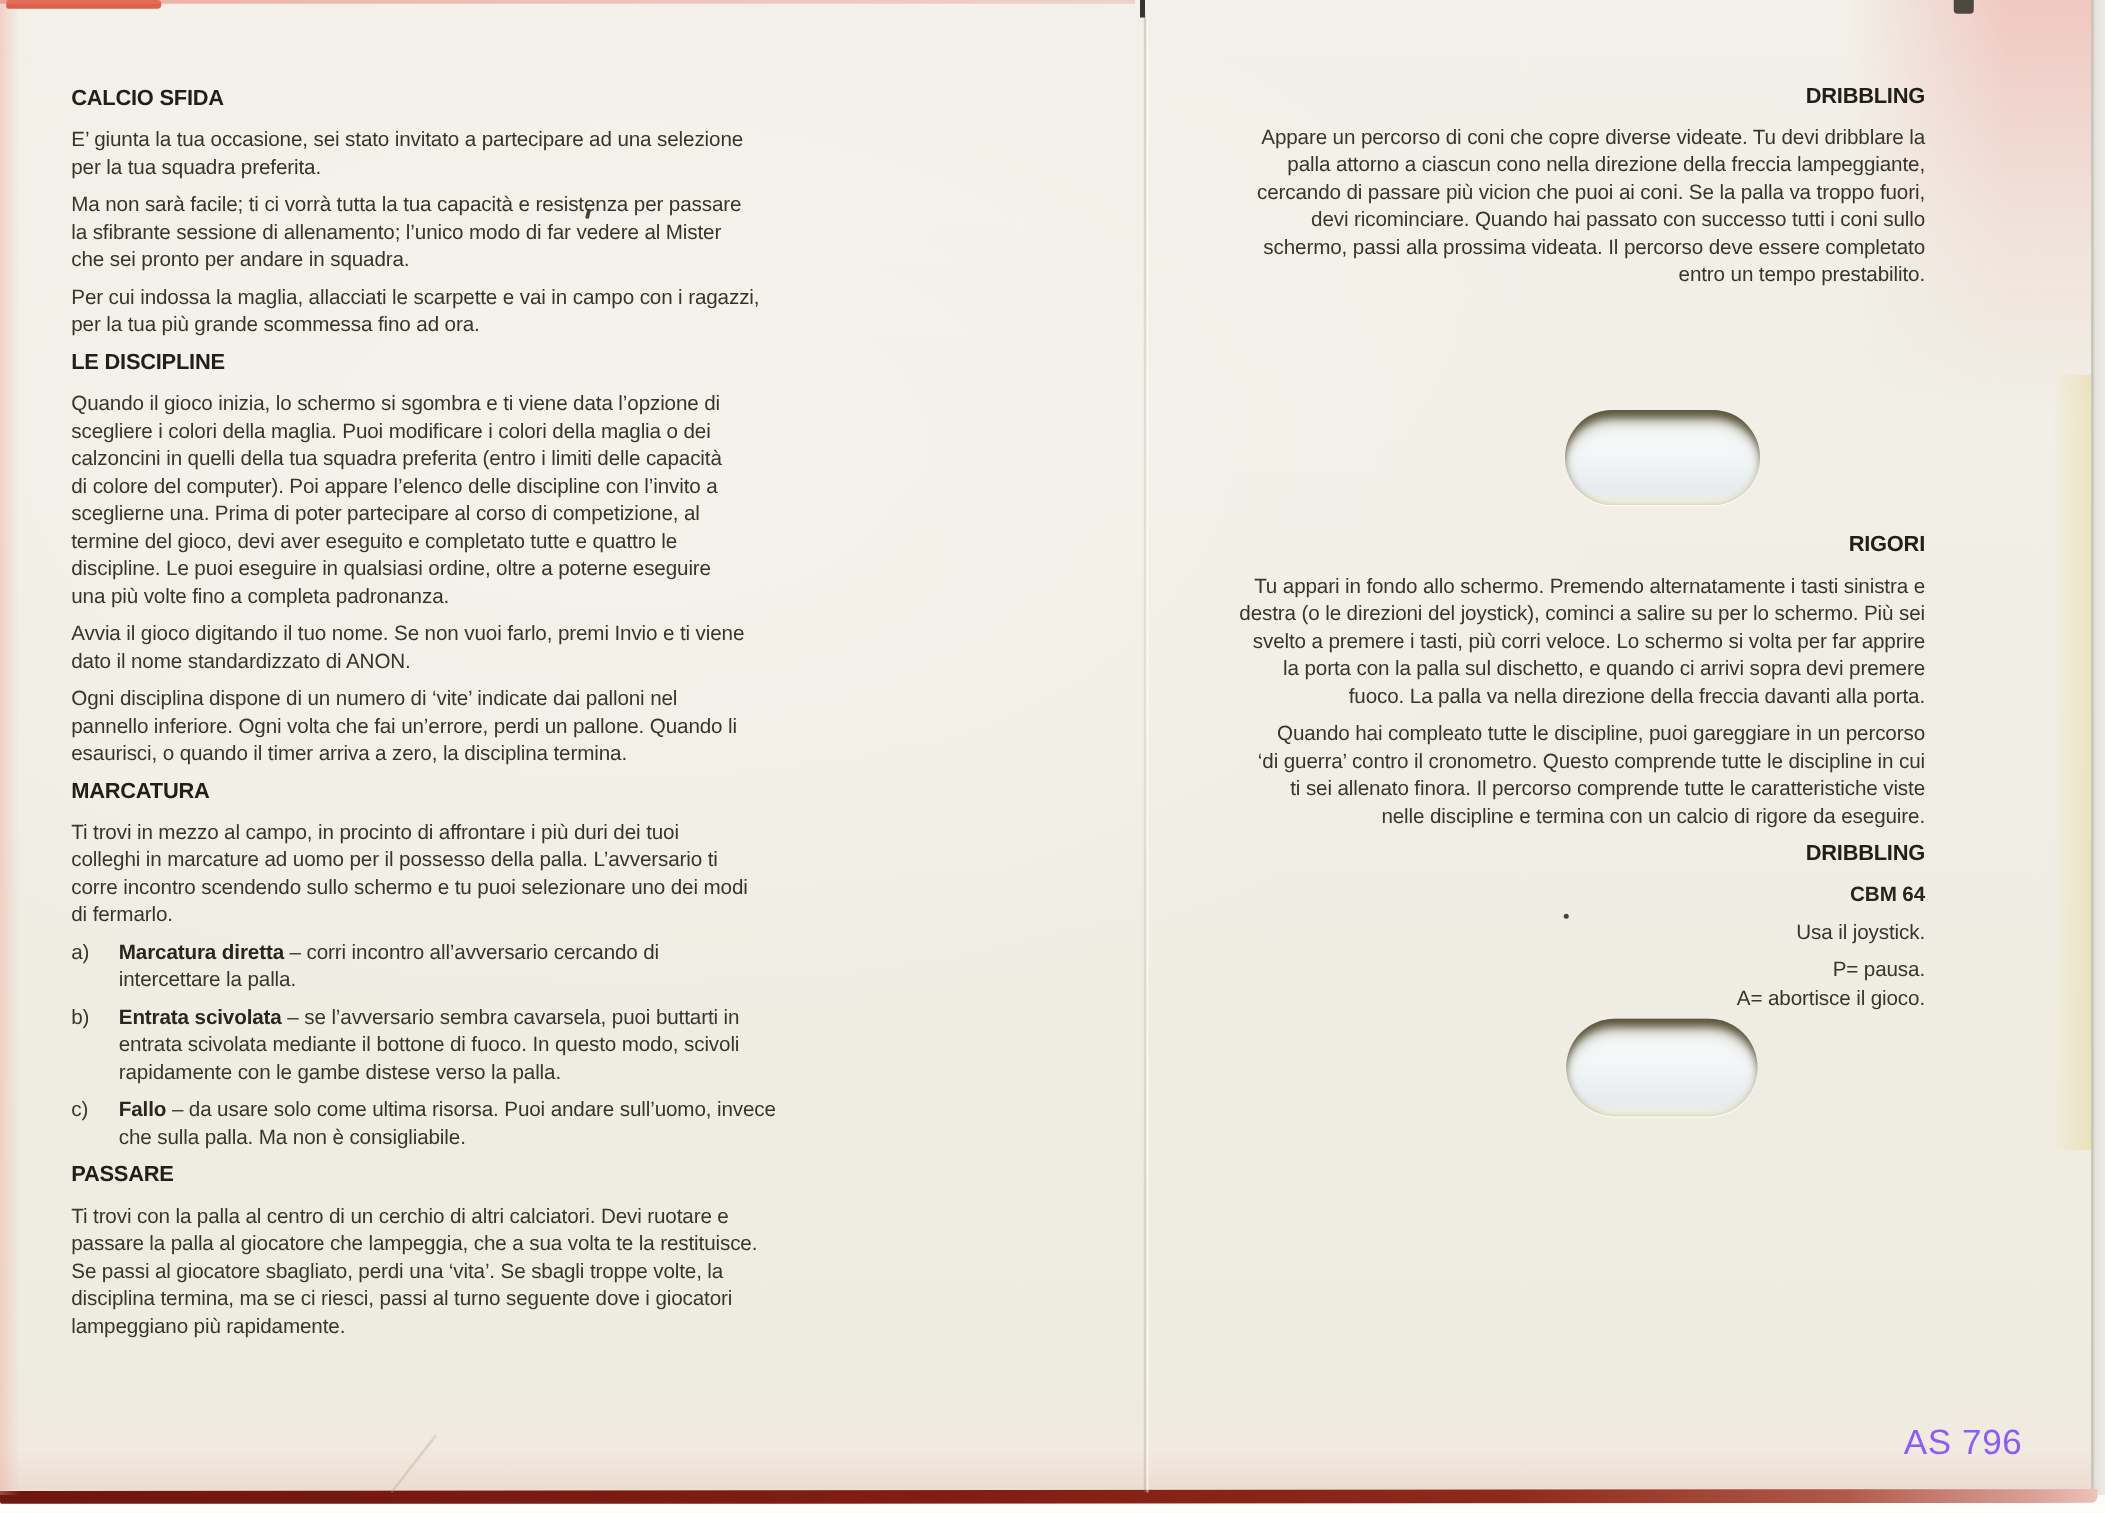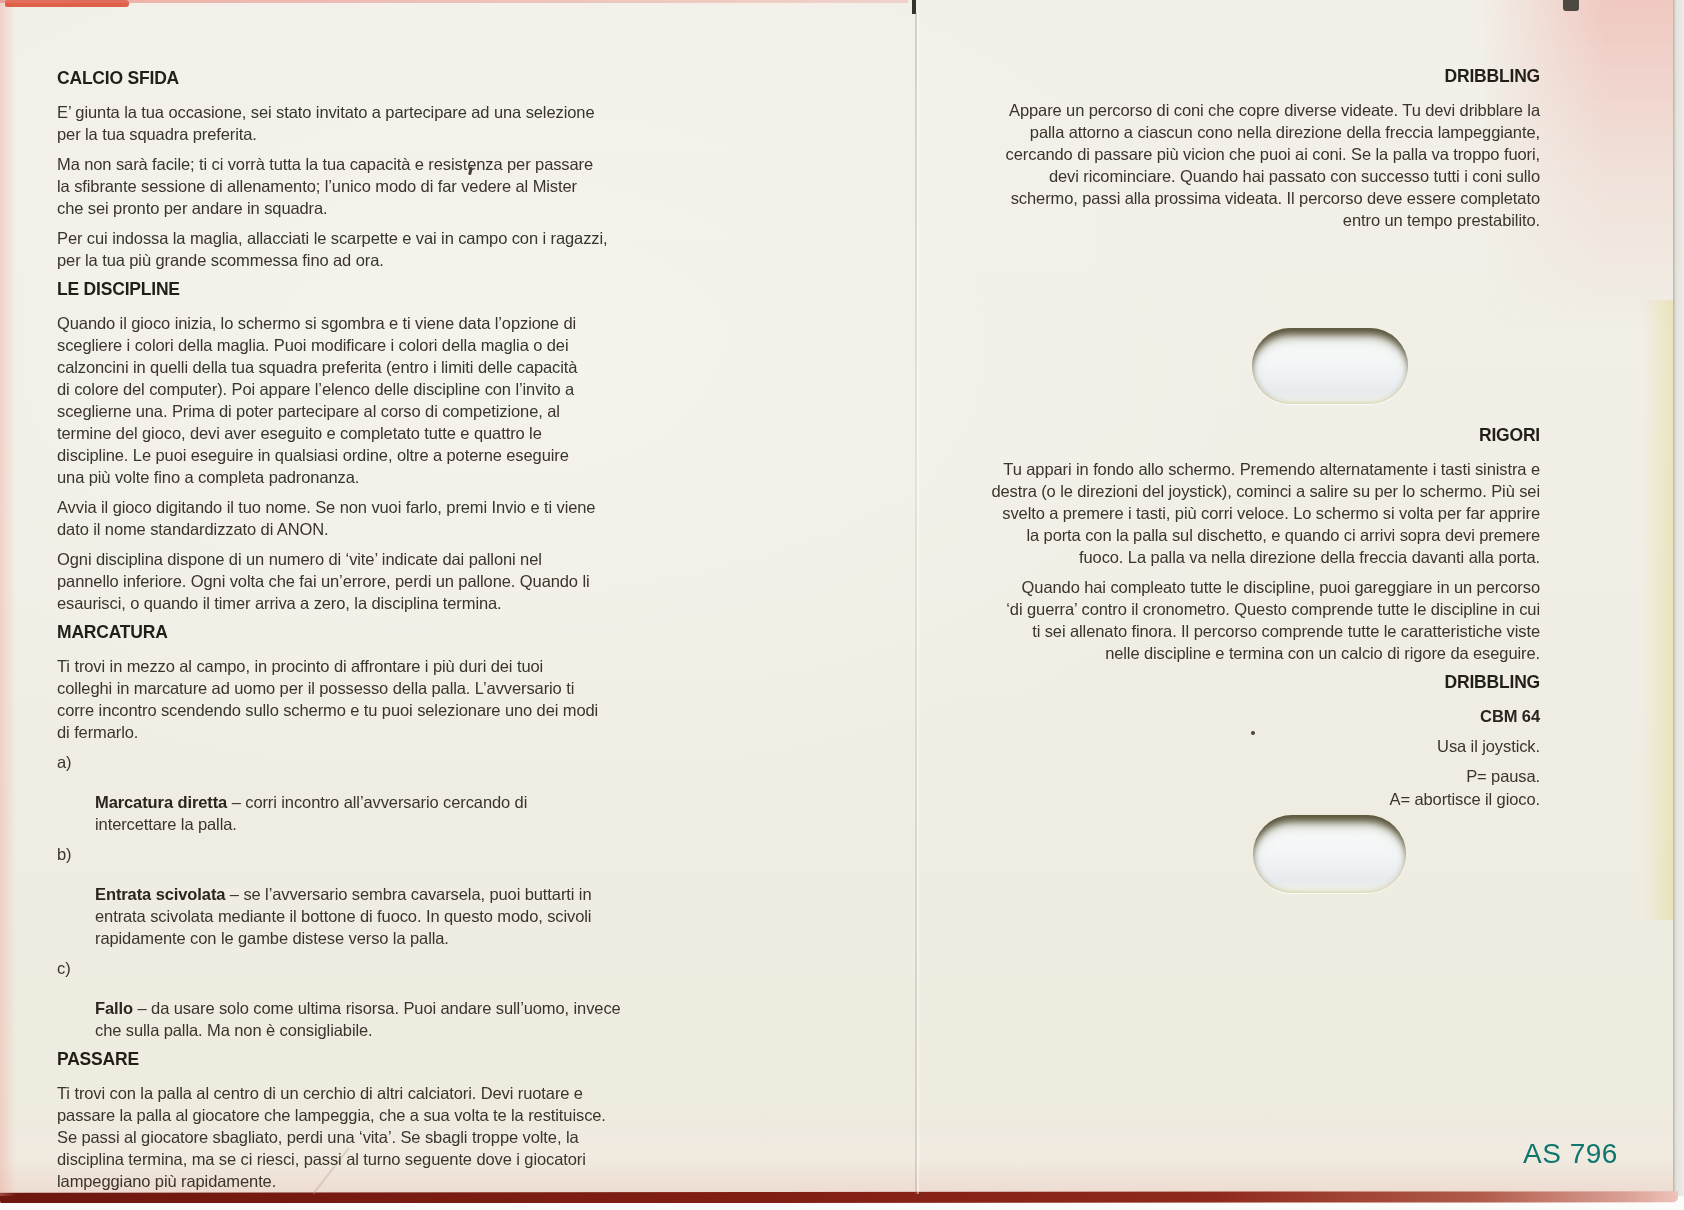--- a/index.html
+++ b/index.html
@@ -72,28 +72,28 @@
   .col h3{
     margin:14px 0 13px;font-size:17.5px;line-height:20px;
     font-weight:bold;color:#221e18;letter-spacing:-0.2px;
   }
   .col h3:first-child{margin-top:0;}
   .col p{margin:0 0 8px;white-space:pre-line;}
   .col b{color:#2a251f;}
   .after-hole{margin-top:194px !important;}
   .item{display:flex;margin:0 0 8px;}
   .item .lbl{width:38px;flex:none;}
-  .item .body{white-space:pre-line;margin-top:40px;}
+  .item .body{white-space:pre-line;}
   .sub{font-weight:bold;color:#2a251f;margin:0 0 9px;}
   .krow{line-height:23px;}
   .kkey{display:inline-block;width:42px;}
 
   .footer-code{
     position:absolute;left:1523px;top:1138px;
-    font-size:28px;letter-spacing:0.5px;color:#0f766e;
+    font-size:28px;letter-spacing:0.5px;color:#8b5cf6;
   }
 </style>
 </head>
 <body>
 
 <div id="scan">
 
   <div class="card"></div>
   <div class="right-margin"></div>
   <div class="bottom-shade"></div>

